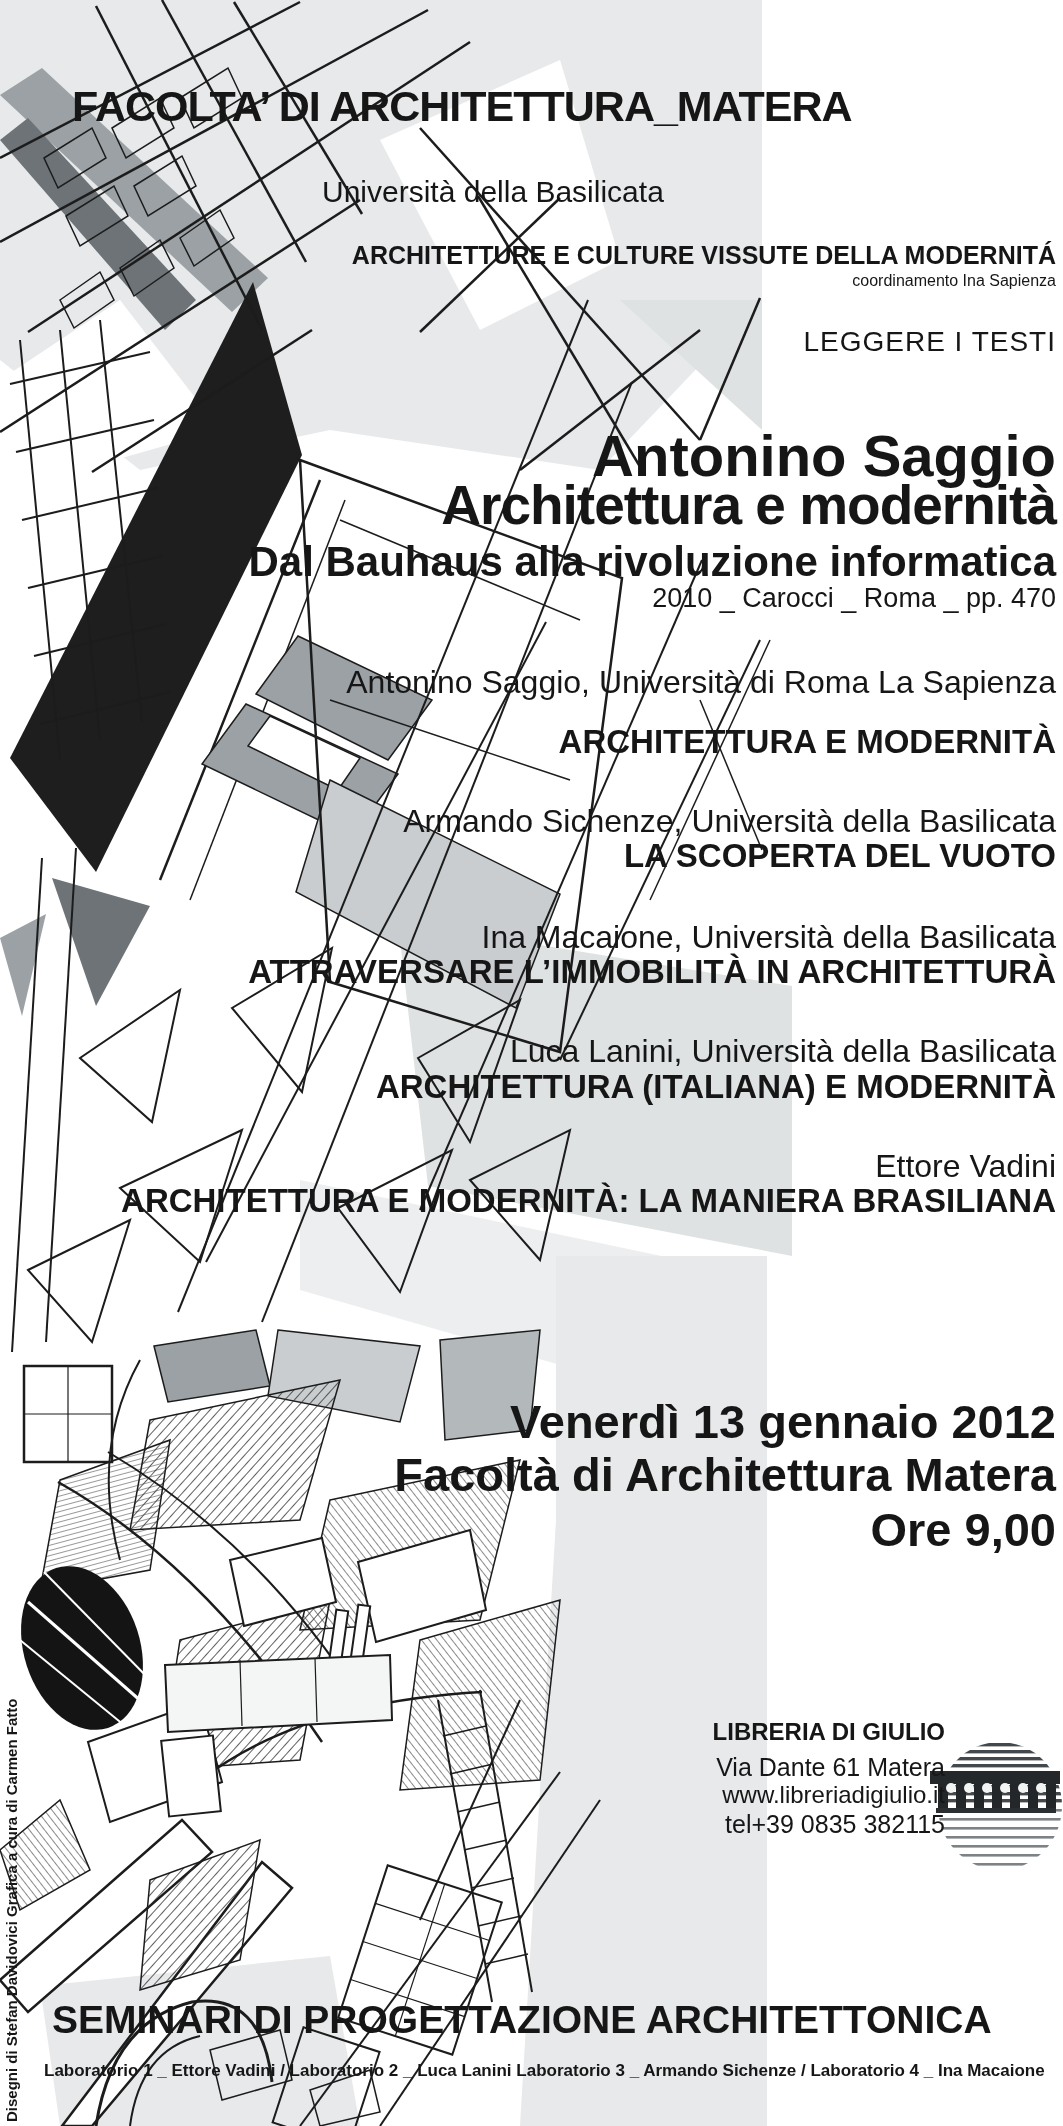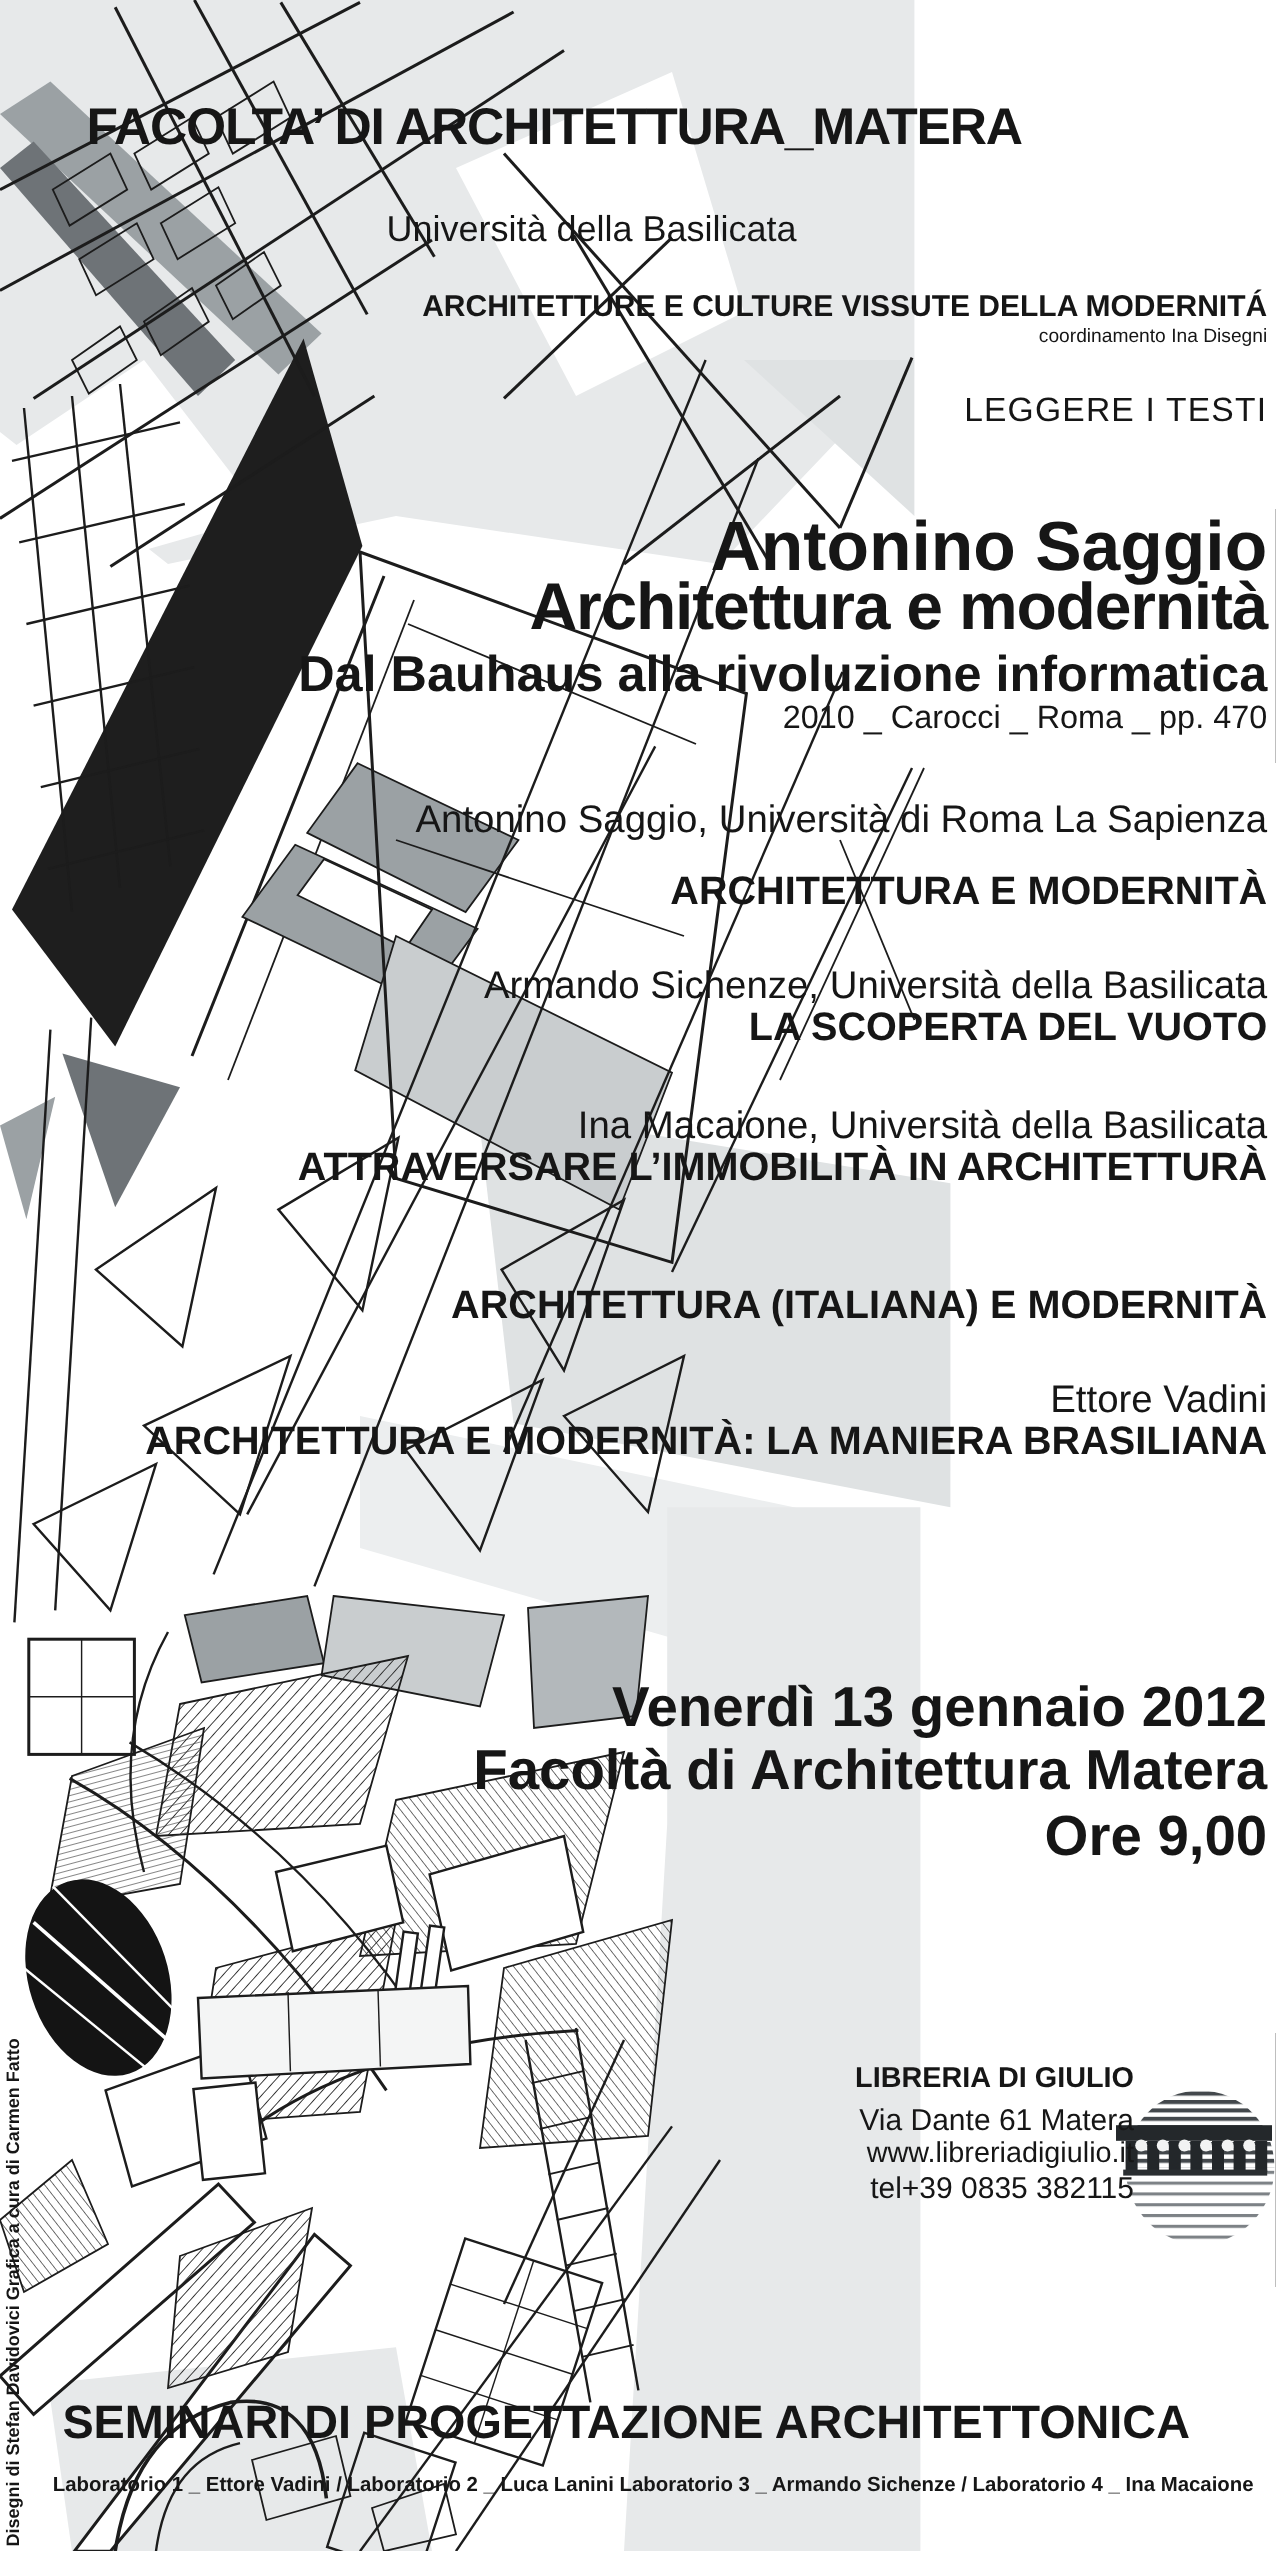--- a/index.html
+++ b/index.html
@@ -253,34 +253,35 @@
       <circle cx="1023" cy="1788" r="5" fill="#f2f3f3"></circle>
       <circle cx="1041" cy="1788" r="5" fill="#f2f3f3"></circle>
       <rect x="936" y="1808" width="120" height="5" fill="#2a2e31"></rect>
     </g>
   </svg>
 
   <div class="txt faculty">FACOLTA’ DI ARCHITETTURA_MATERA</div>
   <div class="txt university">Università della Basilicata</div>
 
   <div class="txt r course-title">ARCHITETTURE E CULTURE VISSUTE DELLA MODERNITÁ</div>
-  <div class="txt r coordination">coordinamento Ina Disegni</div>
+  <div class="txt r coordination">coordinamento Ina Sapienza</div>
   <div class="txt r leggere">LEGGERE I TESTI</div>
 
   <div class="txt r author">Antonino Saggio</div>
   <div class="txt r booktitle">Architettura e modernità</div>
   <div class="txt r booksub">Dal Bauhaus alla rivoluzione informatica</div>
   <div class="txt r citation">2010 _ Carocci _ Roma _ pp. 470</div>
 
   <div class="txt r speaker s1">Antonino Saggio, Università di Roma La Sapienza</div>
   <div class="txt r talk t1">ARCHITETTURA E MODERNITÀ</div>
   <div class="txt r talk t2">LA SCOPERTA DEL VUOTO</div>
   <div class="txt r speaker s2">Armando Sichenze, Università della Basilicata</div>
   <div class="txt r speaker s3">Ina Macaione, Università della Basilicata</div>
   <div class="txt r talk t3">ATTRAVERSARE L’IMMOBILITÀ IN ARCHITETTURÀ</div>
+  <div class="txt r speaker s4">Luca Lanini, Università della Basilicata</div>
   <div class="txt r talk t4">ARCHITETTURA (ITALIANA) E MODERNITÀ</div>
   <div class="txt r speaker s5">Ettore Vadini</div>
   <div class="txt r talk t5">ARCHITETTURA E MODERNITÀ: LA MANIERA BRASILIANA</div>
 
   <div class="txt r event d1">Venerdì 13 gennaio 2012</div>
   <div class="txt r event d2">Facoltà di Architettura Matera</div>
   <div class="txt r event d3">Ore 9,00</div>
 
   <div class="txt store store-name">LIBRERIA DI GIULIO</div>
   <div class="txt store store-addr">Via Dante 61 Matera</div>

